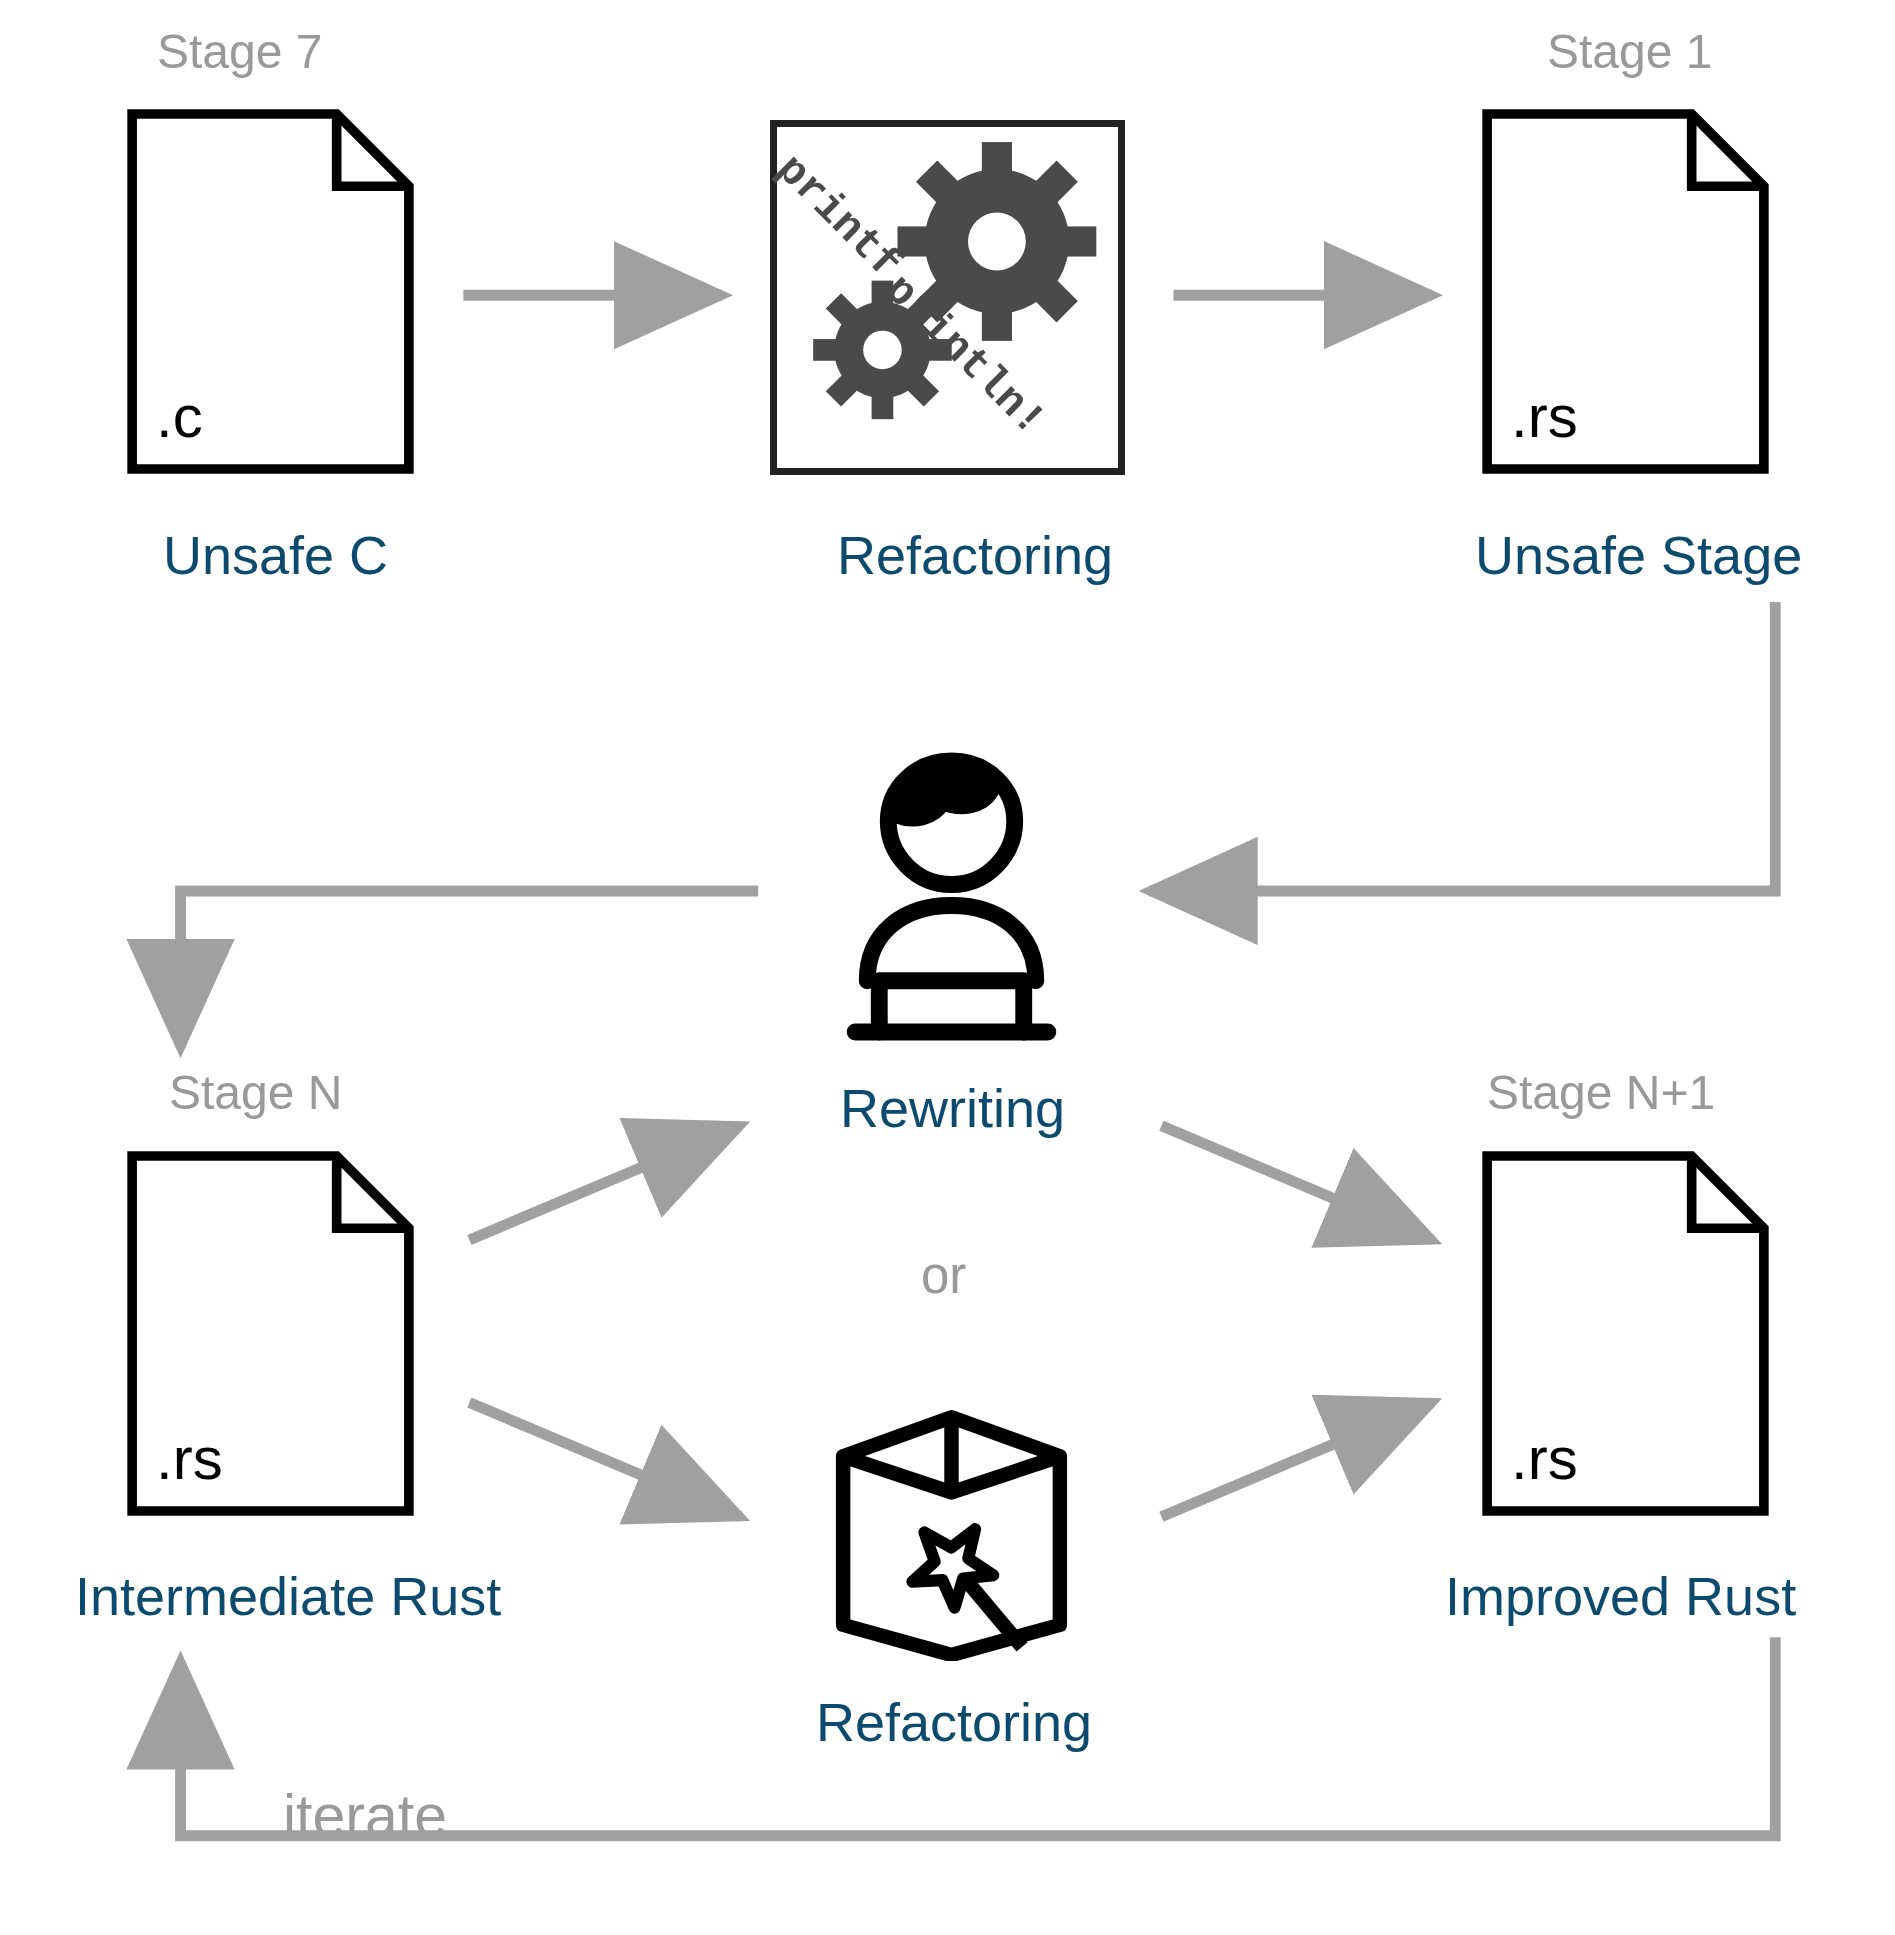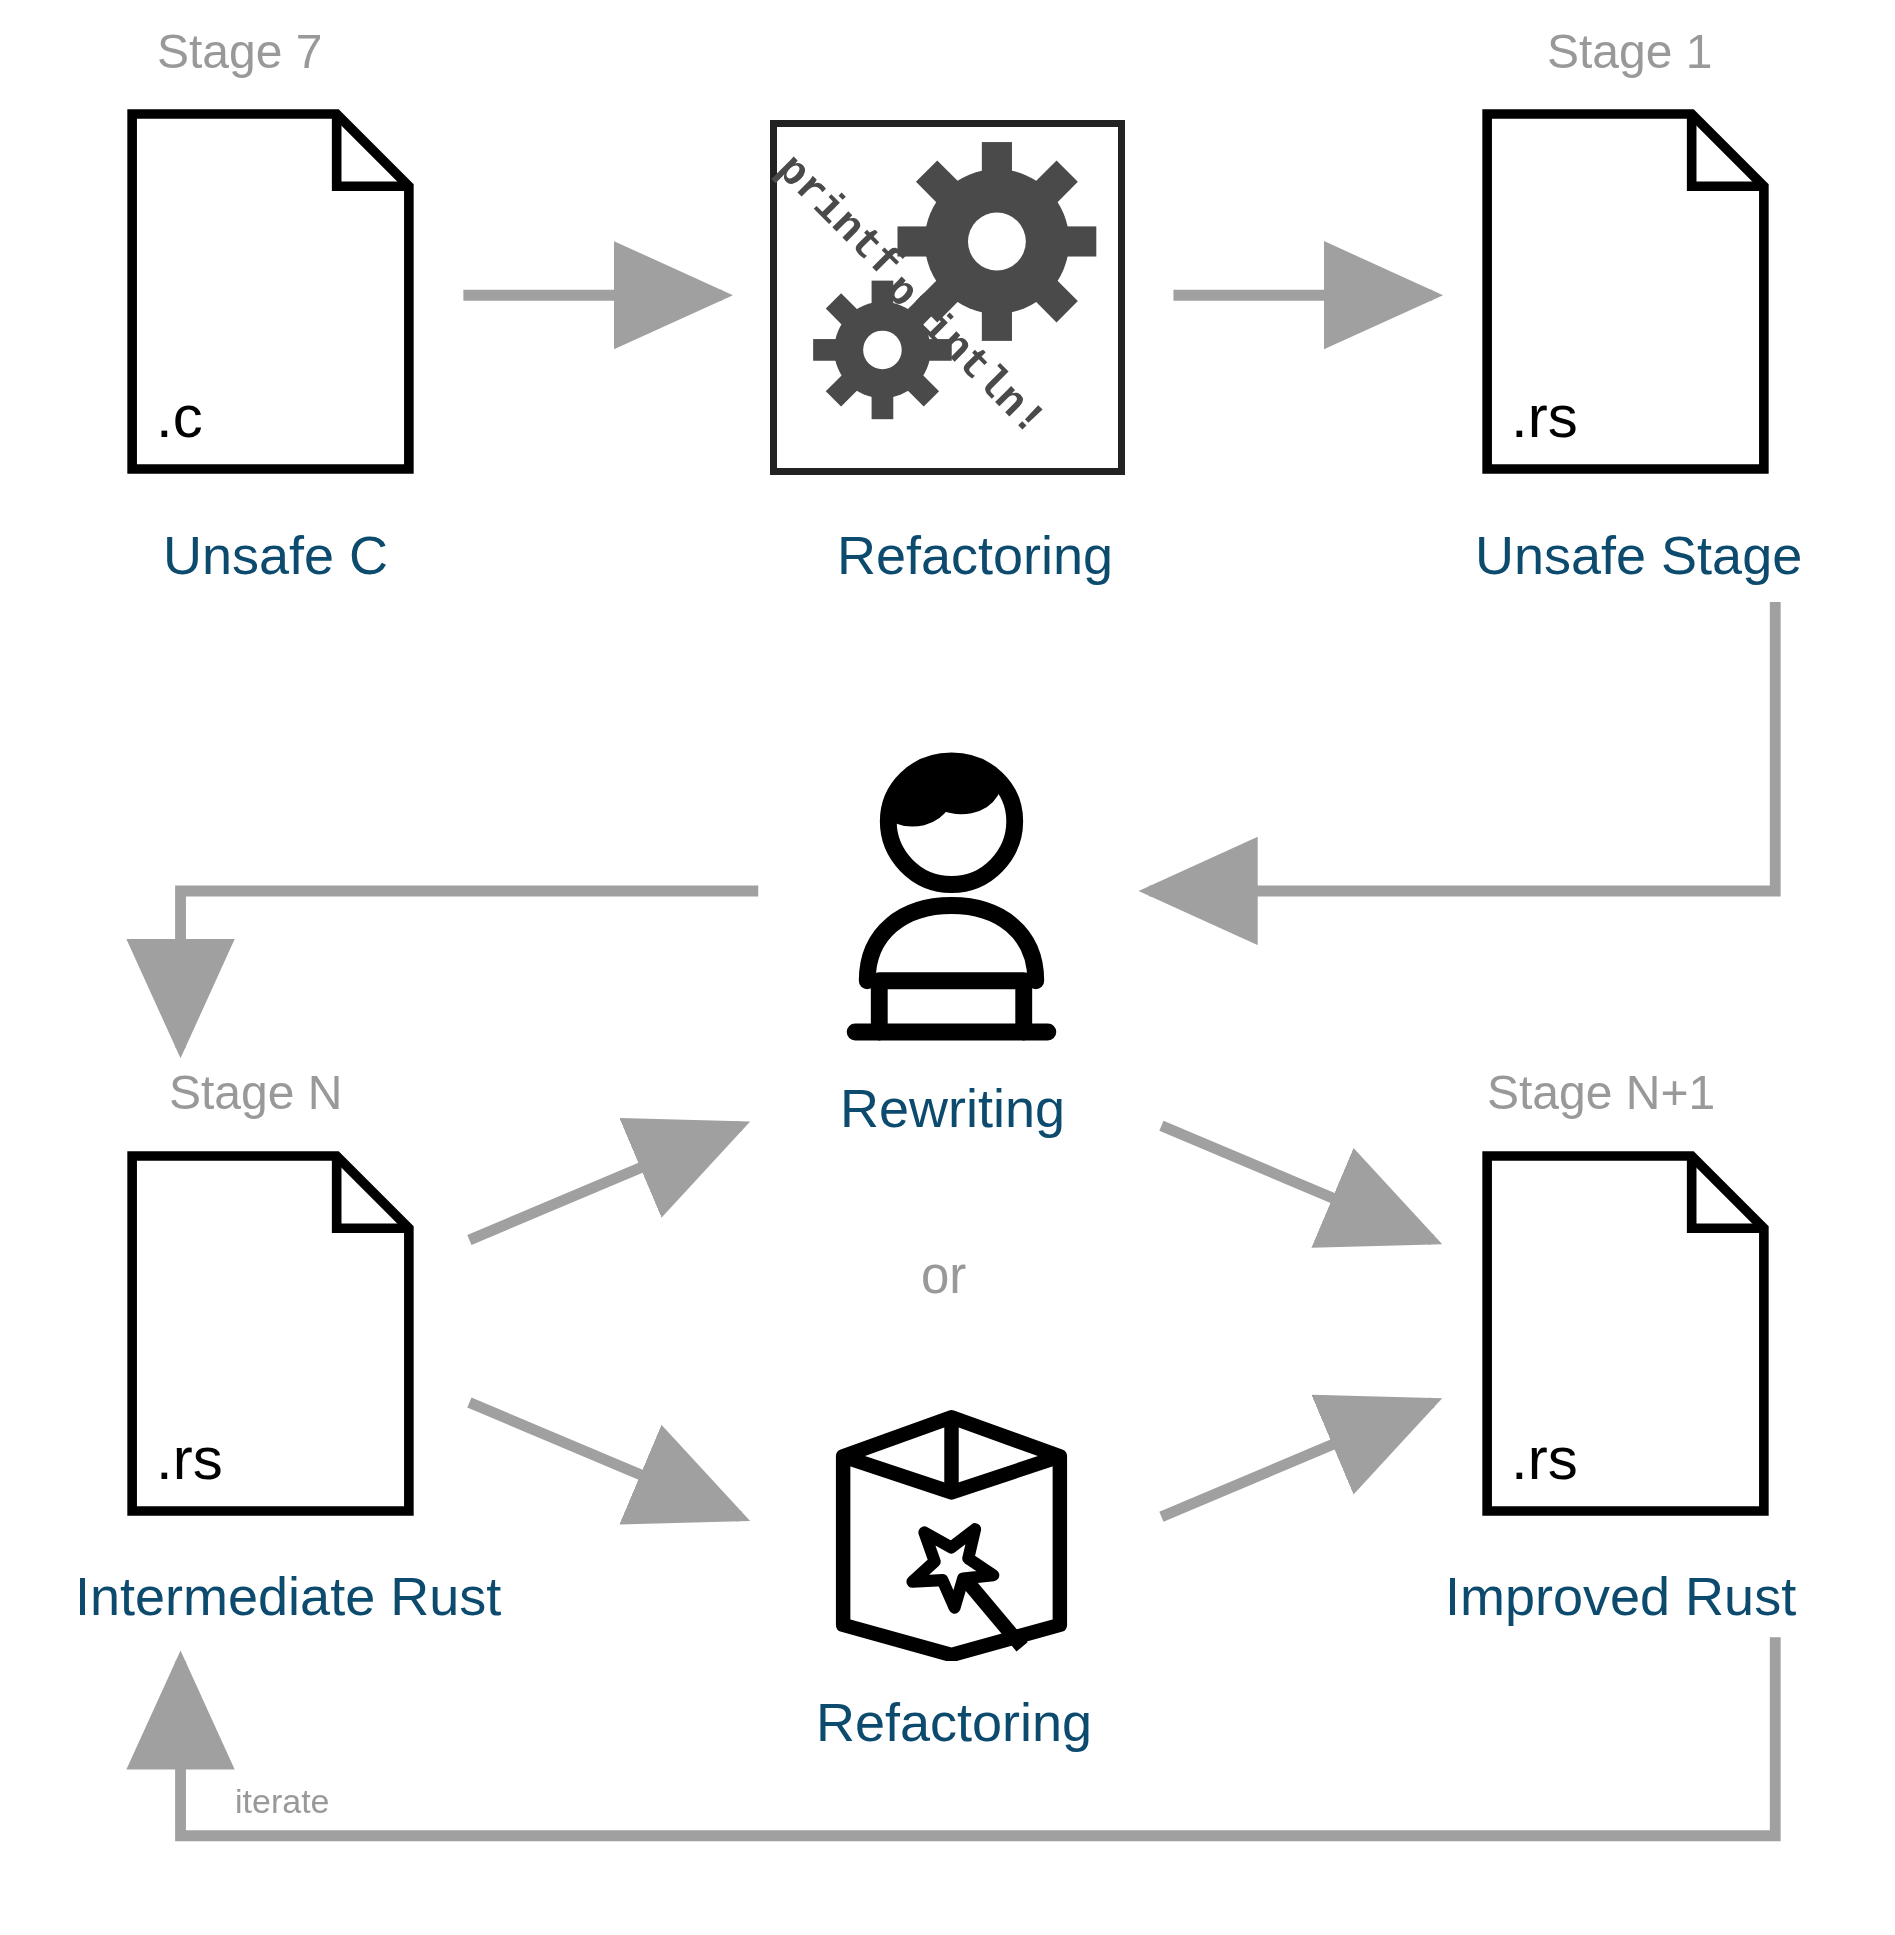--- a/index.html
+++ b/index.html
@@ -29,22 +29,23 @@
     }
     .or-label {
       position: absolute;
       color: #999;
       font-size: 51px;
       font-weight: 300;
     }
     .iterate-label {
       position: absolute;
       color: #999;
-      font-size: 34px;
-      font-weight: 300;
+      font-size: 59px;
+      font-weight: 300;
+      margin-left: 48px;
     }
     .file-box {
       position: absolute;
       width: 301px;
       height: 379px;
     }
     .file-ext {
       position: absolute;
       bottom: 30px;
       left: 36px;

